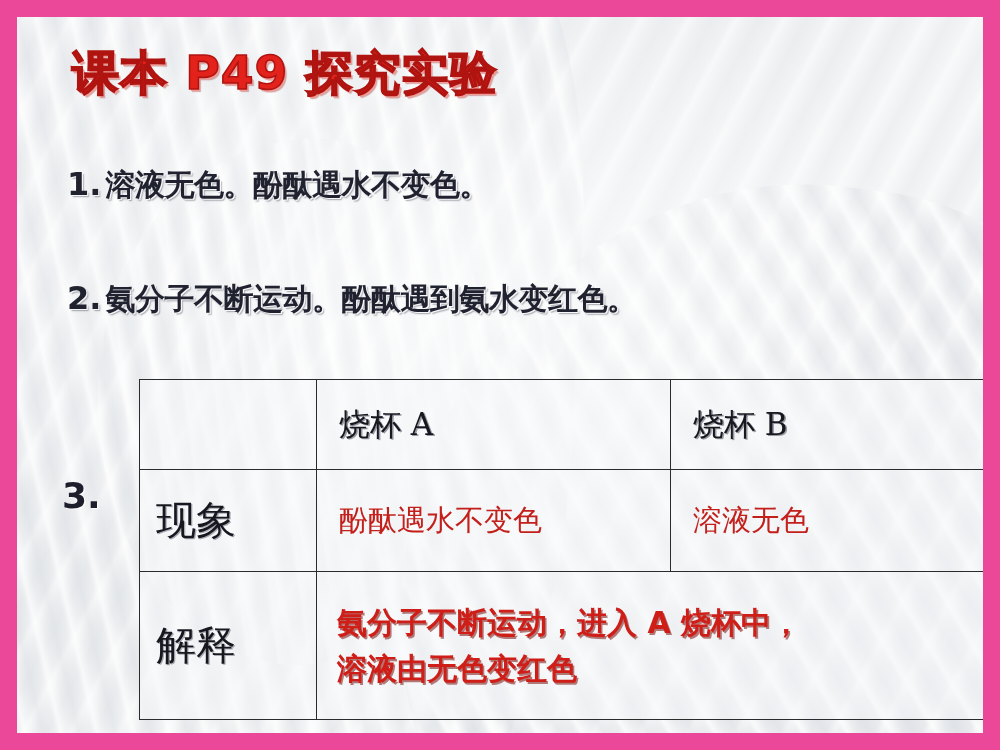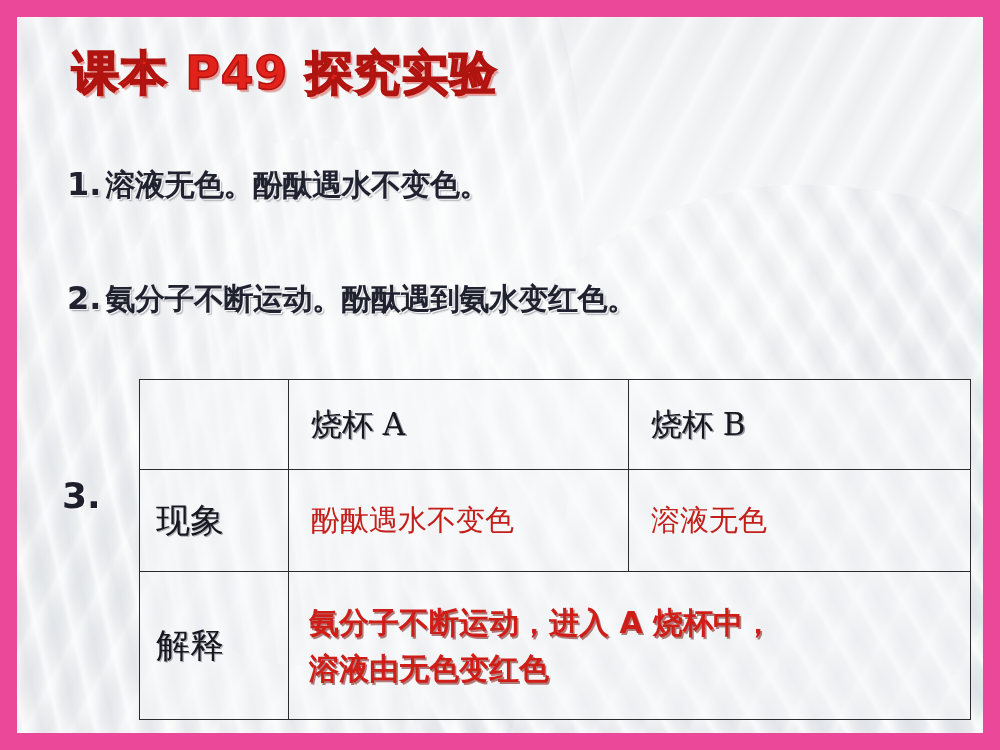--- a/index.html
+++ b/index.html
@@ -170,21 +170,21 @@
     left: 122px;
     top: 362px;
     width: 744px;
     border-collapse: collapse;
     table-layout: fixed;
     background: rgba(246,247,249,0.55);
     z-index: 3;
   }
   #results-table td {
     border: 1.6px solid #2b2b2b;
-    padding: 0 10px;
+    padding: 0 24px;
     vertical-align: middle;
     background: transparent;
   }
   .col-label  { width: 128px; }
   .col-a      { width: 307px; }
   .col-b      { width: 309px; }
 
   .row-head td { height: 89px; }
   .row-phen td { height: 101px; }
   .row-expl td { height: 147px; }
@@ -192,21 +192,21 @@
   .beaker-head {
     font-family: "DejaVu Serif", "Liberation Serif", serif;
     font-size: 31px;
     font-weight: normal;
     color: #17181f;
     text-shadow: 1.4px 1.4px 0.6px rgba(120,122,134,0.75);
     padding-left: 22px !important;
   }
   .row-label {
     font-family: "DejaVu Serif", "Liberation Serif", serif;
-    font-size: 34px;
+    font-size: 40px;
     color: #17181f;
     text-shadow: 1.2px 1.2px 0.5px rgba(120,122,134,0.6);
     padding-left: 16px !important;
   }
   .cell-red {
     font-family: "DejaVu Sans", "Liberation Sans", sans-serif;
     font-size: 29px;
     color: #c3201c;
     padding-left: 22px !important;
   }

